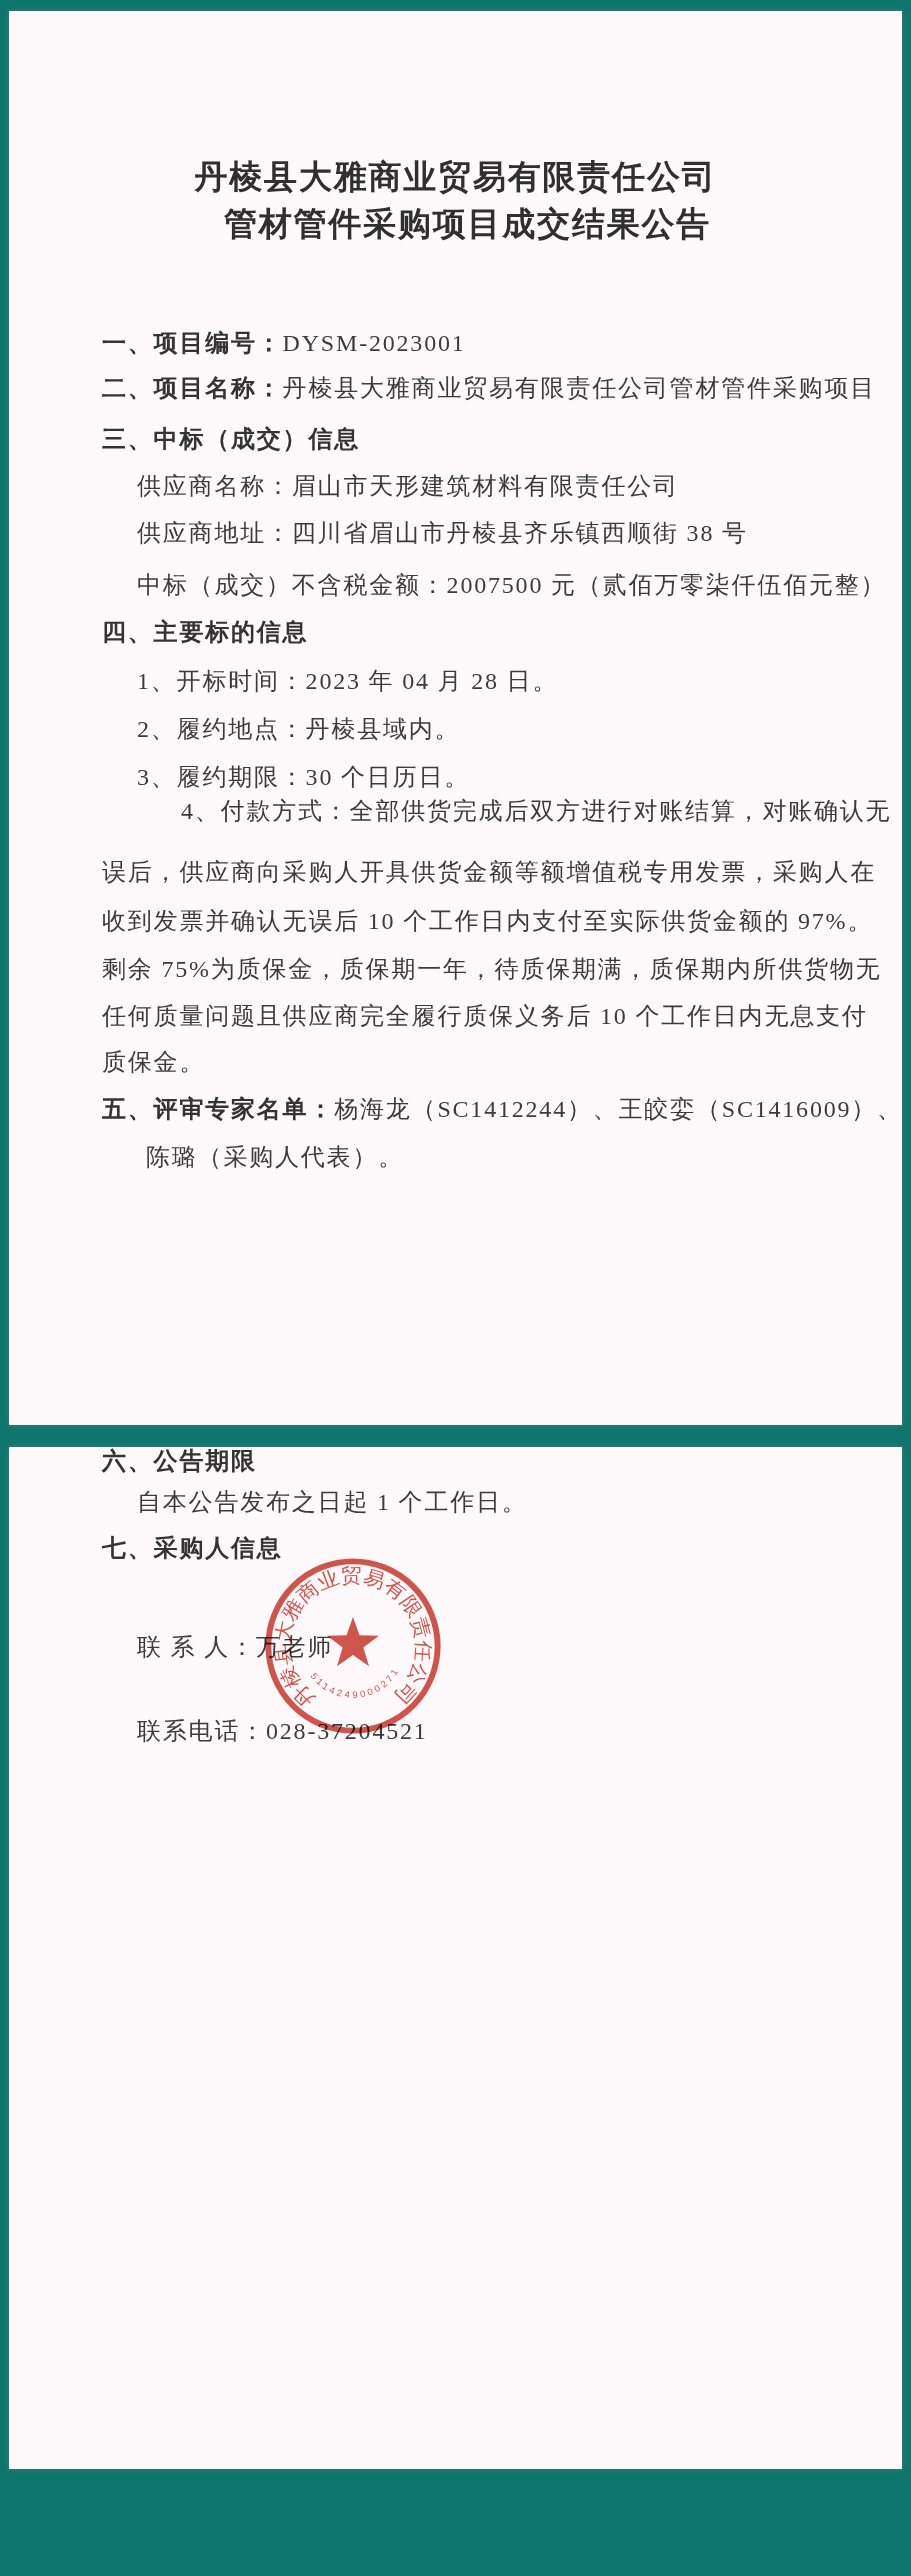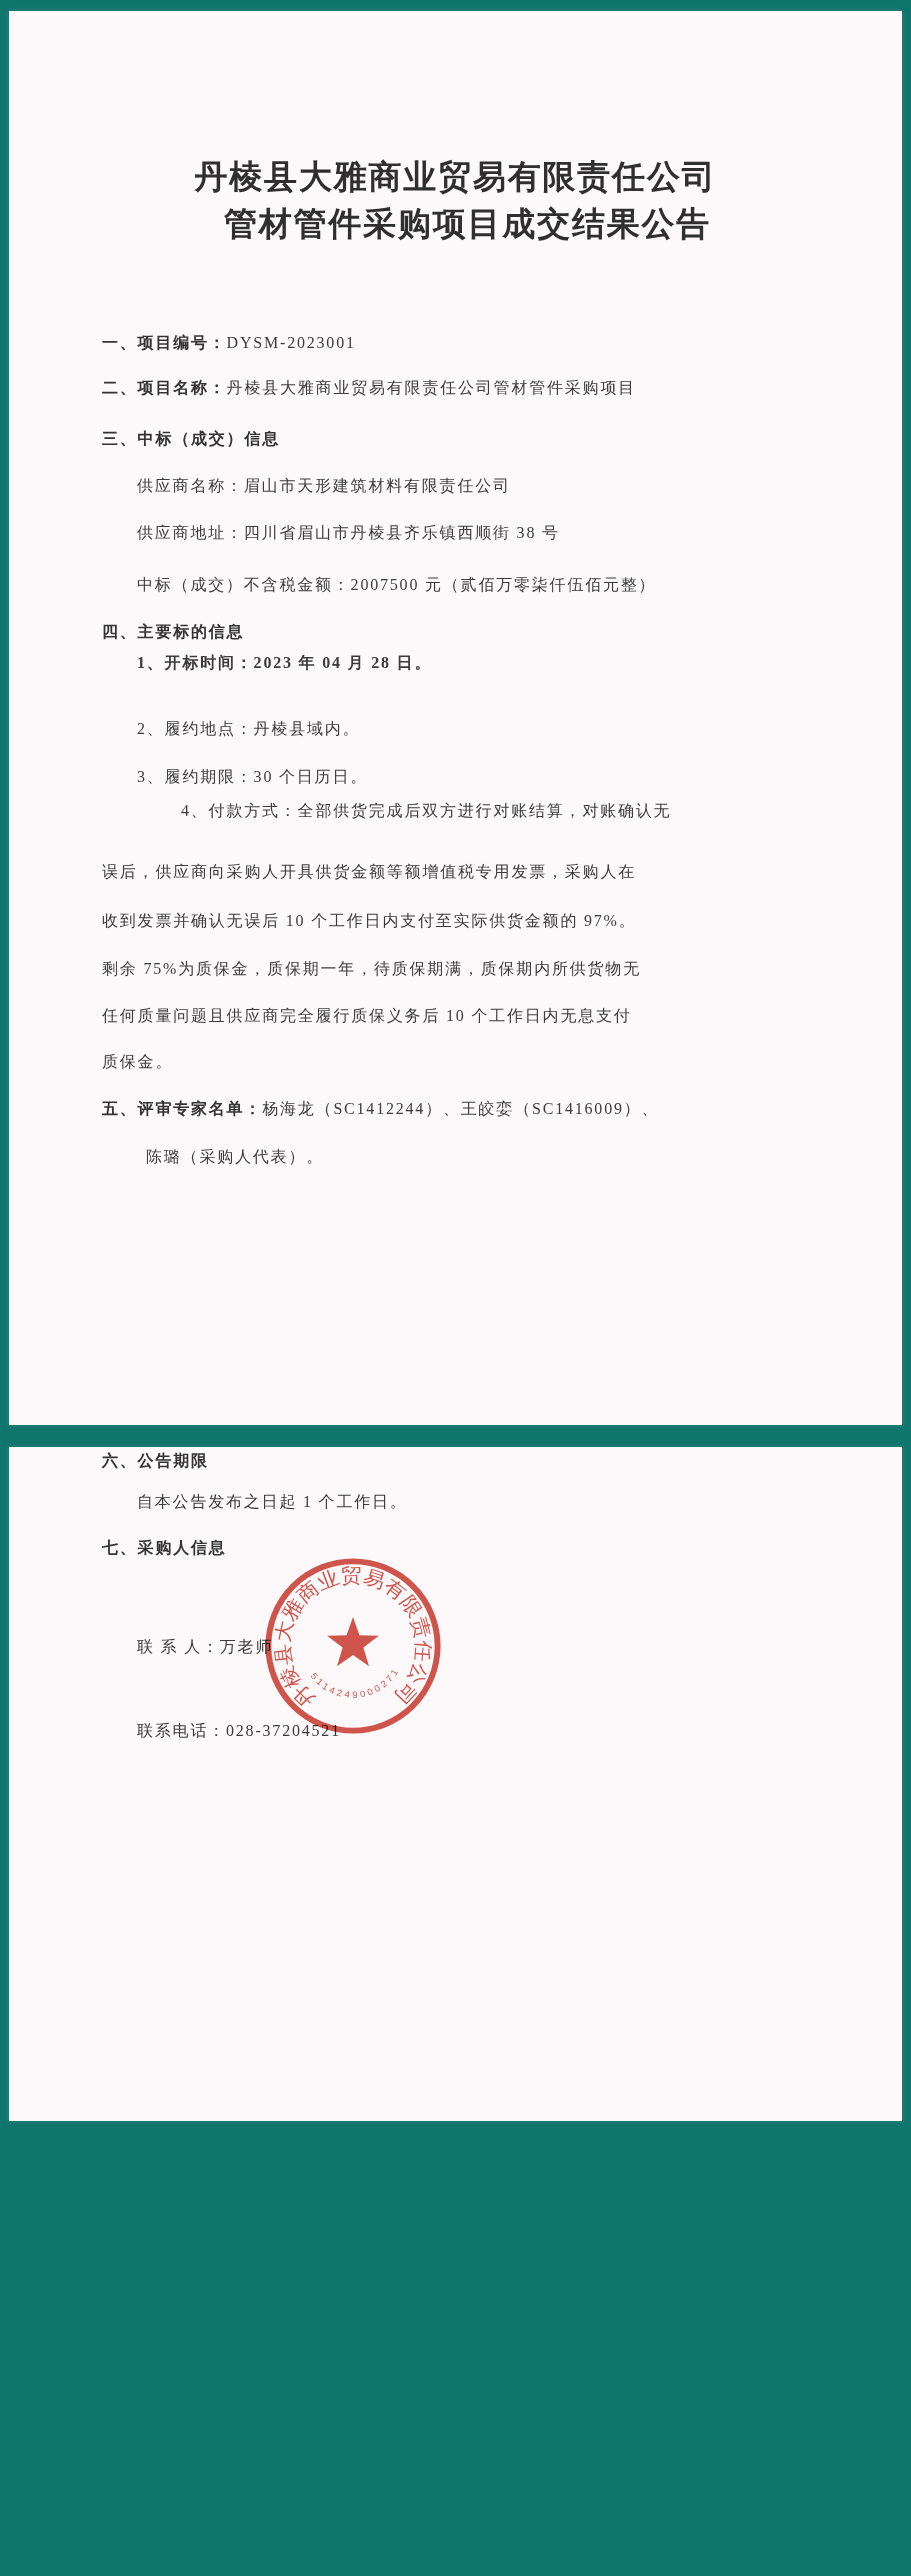--- a/index.html
+++ b/index.html
@@ -6,28 +6,28 @@
   #screen{
     position:relative;width:911px;height:2576px;margin:0 auto;
     background:#0f766e;overflow:hidden;
     font-family:"Liberation Serif", serif;color:#3a3a3a;
   }
   .page{
     position:absolute;left:9px;width:893px;background:#fdf9fb;
     box-shadow:0 0 5.5px rgba(190,150,175,.25);
   }
   #page1{top:11px;height:1414px;}
-  #page2{top:1447px;height:674px;}
+  #page2{top:1447px;height:1022px;}
   .title{
     position:absolute;left:0;width:893px;text-align:center;
     font-size:33px;font-weight:700;letter-spacing:1.8px;color:#2f2f2f;
     font-family:"Liberation Serif", serif;white-space:nowrap;
   }
   .ln{
-    position:absolute;font-size:16px;letter-spacing:1.8px;line-height:24.6px;
+    position:absolute;font-size:24px;letter-spacing:1.8px;line-height:24.6px;
     white-space:nowrap;color:#3b3b3b;
   }
   .hd{font-weight:700;font-family:"Liberation Sans", sans-serif;color:#333;}
   .seal{position:absolute;mix-blend-mode:multiply;opacity:.88;}
   .seal text{font-family:"Liberation Sans", sans-serif;}
 </style>
 </head>
 <body>
 
 <div id="screen">
@@ -46,21 +46,21 @@
     </div>
 
     <div class="ln hd" style="top:416px;left:93px;">三、中标（成交）信息</div>
 
     <div class="ln" style="top:463px;left:128px;text-align:right;">供应商名称：眉山市天形建筑材料有限责任公司</div>
     <div class="ln" style="top:510px;left:128px;">供应商地址：四川省眉山市丹棱县齐乐镇西顺街 38 号</div>
     <div class="ln" style="top:562px;left:128px;">中标（成交）不含税金额：2007500 元（贰佰万零柒仟伍佰元整）</div>
 
     <div class="ln hd" style="top:609px;left:93px;">四、主要标的信息</div>
 
-    <div class="ln" style="top:640px;left:128px;font-weight:bold;">1、开标时间：2023 年 04 月 28 日。</div>
+    <div class="ln" style="top:658px;left:128px;">1、开标时间：2023 年 04 月 28 日。</div>
     <div class="ln" style="top:706px;left:128px;">2、履约地点：丹棱县域内。</div>
     <div class="ln" style="top:754px;left:128px;">3、履约期限：30 个日历日。</div>
 
     <div class="ln" style="top:788px;left:128px;margin-left:44px;">4、付款方式：全部供货完成后双方进行对账结算，对账确认无</div>
     <div class="ln" style="top:849px;left:93px;">误后，供应商向采购人开具供货金额等额增值税专用发票，采购人在</div>
     <div class="ln" style="top:898px;left:93px;">收到发票并确认无误后 10 个工作日内支付至实际供货金额的 97%。</div>
     <div class="ln" style="top:946px;left:93px;">剩余 75%为质保金，质保期一年，待质保期满，质保期内所供货物无</div>
     <div class="ln" style="top:993px;left:93px;">任何质量问题且供应商完全履行质保义务后 10 个工作日内无息支付</div>
     <div class="ln" style="top:1039px;left:93px;">质保金。</div>
 

